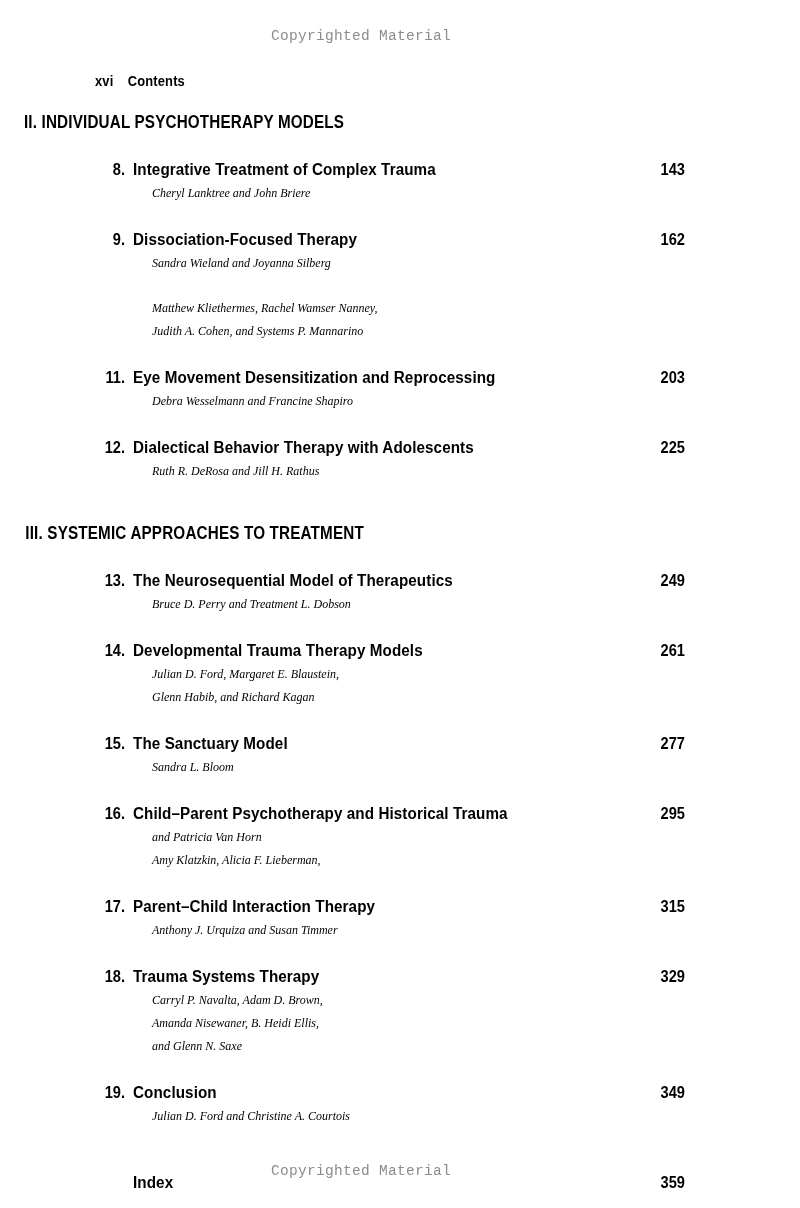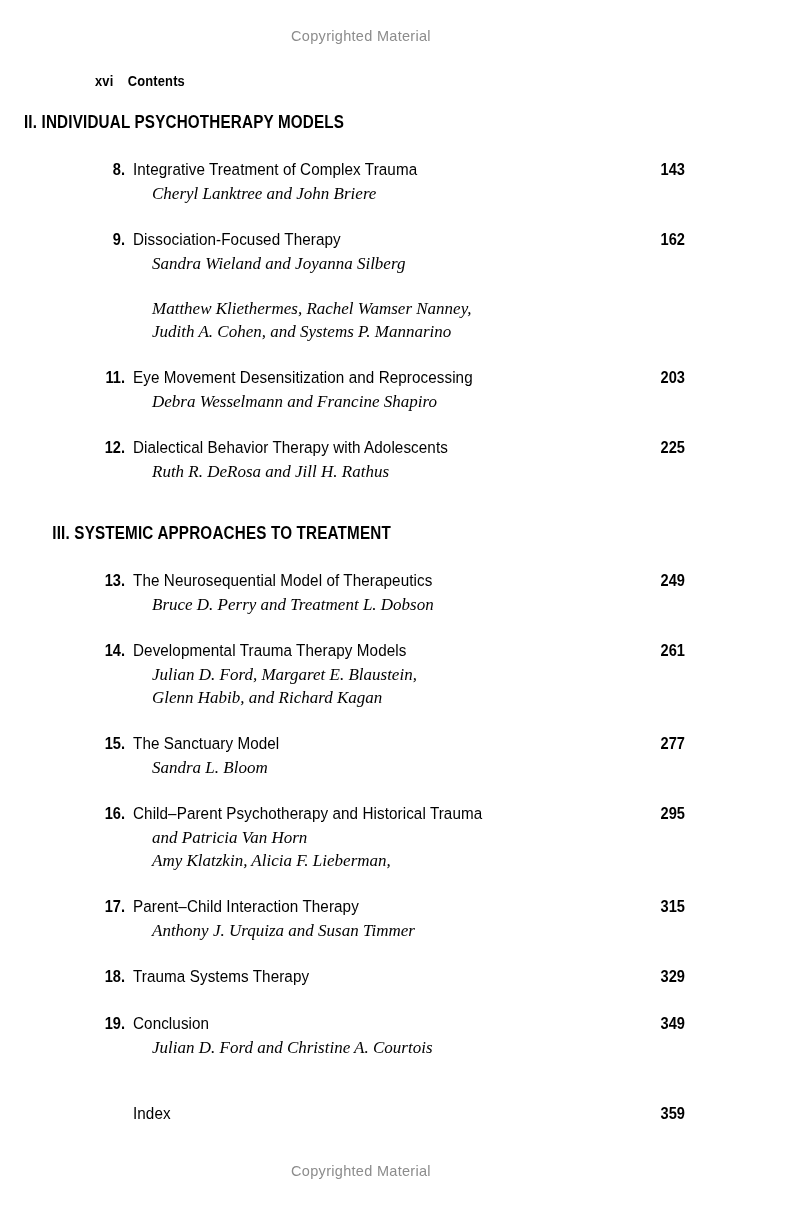--- a/index.html
+++ b/index.html
@@ -20,21 +20,21 @@
     position: absolute;
     inset: 0;
   }
 
   
   .watermark {
     position: absolute;
     left: 0;
     width: 722px;
     text-align: center;
-    font-family: Liberation Sans, sans-serif;
+    font-family: Liberation Mono, monospace;
     font-size: 14.5px;
     letter-spacing: 0.3px;
     color: #8c8c8c;
   }
   .watermark-top { top: 28px; }
   .watermark-bottom { top: 1163px; }
 
   
   .running-head {
     position: absolute;
@@ -65,21 +65,21 @@
     font-size: 17.5px;
     letter-spacing: 0.2px;
     margin: 0;
     padding: 0;
   }
   .section-heading .sh-inner {
     display: inline-block;
     transform: scaleX(0.87);
   }
   .section-heading.first { margin-top: 0px; }
-  .section-heading.second { margin-top: 40px; padding-left: 27px; }
+  .section-heading.second { margin-top: 40px; }
 
   .entry-list {
     margin: 0;
     padding: 0;
     list-style: none;
   }
 
   .entry {
     position: relative;
     margin-top: 22px;
@@ -101,21 +101,21 @@
     font-size: 17px;
     line-height: 25px;
     transform: scaleX(0.86);
     transform-origin: right center;
   }
 
   .chapter-title {
     position: absolute;
     left: 133px;
     right: 120px;
-    font-weight: normal;
+    font-weight: bold;
     font-size: 17.4px;
     line-height: 25px;
     letter-spacing: 0.1px;
     white-space: nowrap;
   }
   .chapter-title .ct-inner {
     display: inline-block;
     transform: scaleX(0.875);
     transform-origin: left center;
   }
@@ -134,21 +134,21 @@
 
   .authors {
     margin: 0;
     padding: 0;
     list-style: none;
   }
   .author-line {
     margin-left: 152px;
     font-family: "Liberation Serif", serif;
     font-style: italic;
-    font-size: 17px;
+    font-size: 12px;
     line-height: 23px;
     white-space: nowrap;
   }
 </style>
 </head>
 <body>
 
 <div class="page">
 
   <div class="watermark watermark-top">Copyrighted Material</div>
@@ -262,20 +262,25 @@
             <ul class="authors">
               <li class="author-line">Anthony J. Urquiza and Susan Timmer</li>
             </ul>
           </li>
           <li class="entry">
             <div class="entry-line">
               <div class="chapter-num">18.</div>
               <div class="chapter-title"><span class="ct-inner">Trauma Systems Therapy</span></div>
               <div class="page-num">329</div>
             </div>
+            <ul class="authors">
+              <li class="author-line">Carryl P. Navalta, Adam D. Brown,</li>
+              <li class="author-line">Amanda Nisewaner, B. Heidi Ellis,</li>
+              <li class="author-line">and Glenn N. Saxe</li>
+            </ul>
           </li>
           <li class="entry">
             <div class="entry-line">
               <div class="chapter-num">19.</div>
               <div class="chapter-title"><span class="ct-inner">Conclusion</span></div>
               <div class="page-num">349</div>
             </div>
             <ul class="authors">
               <li class="author-line">Julian D. Ford and Christine A. Courtois</li>
             </ul>

